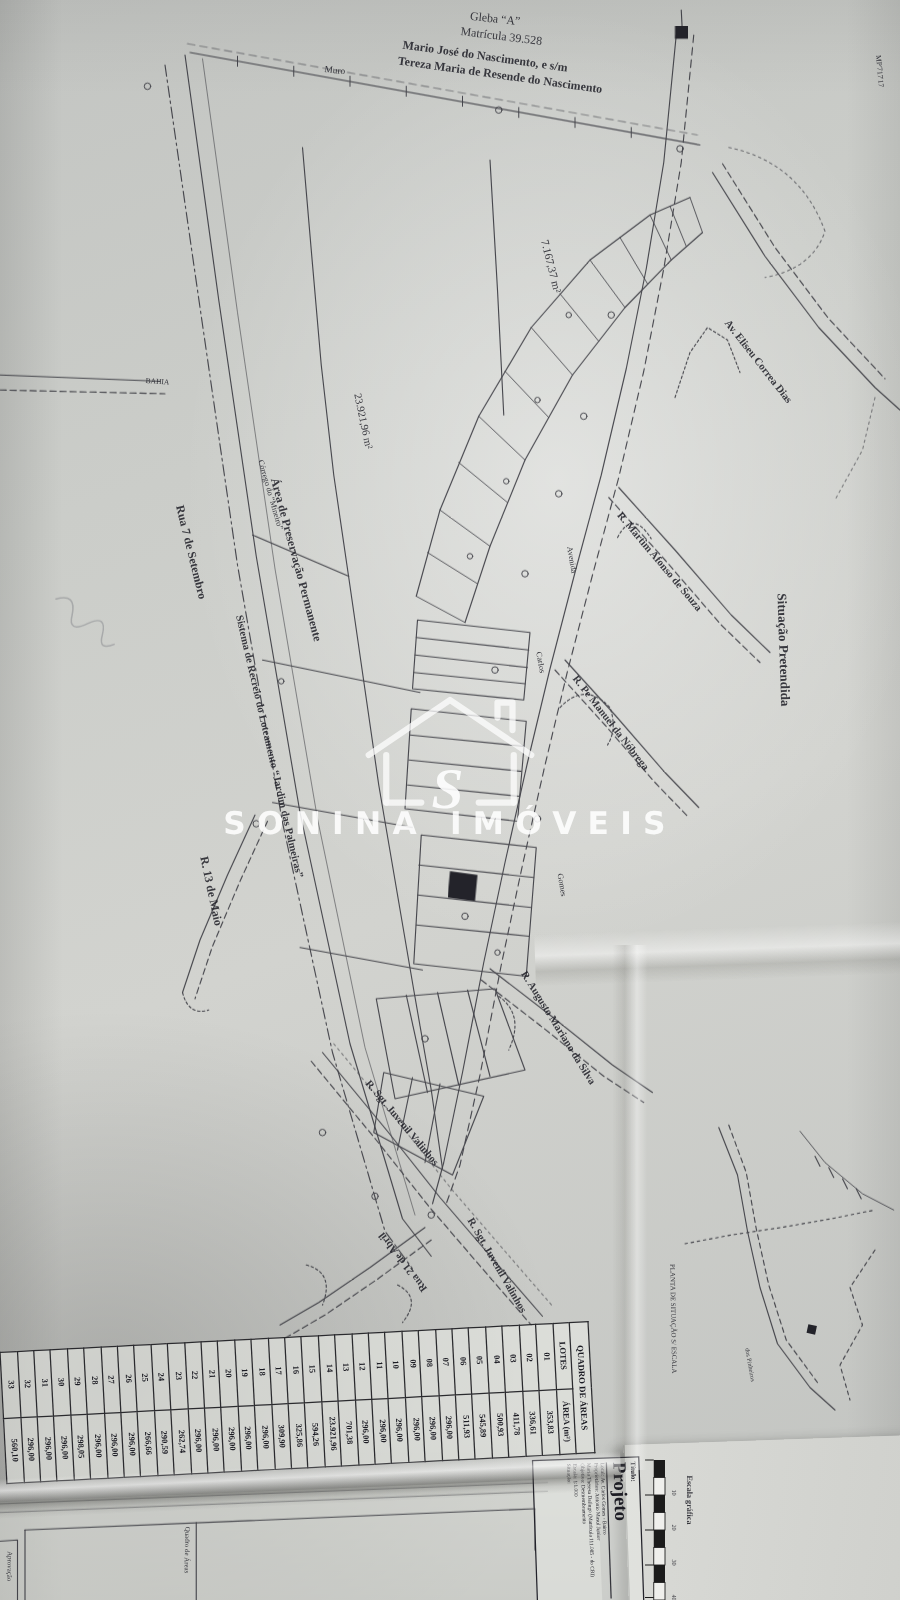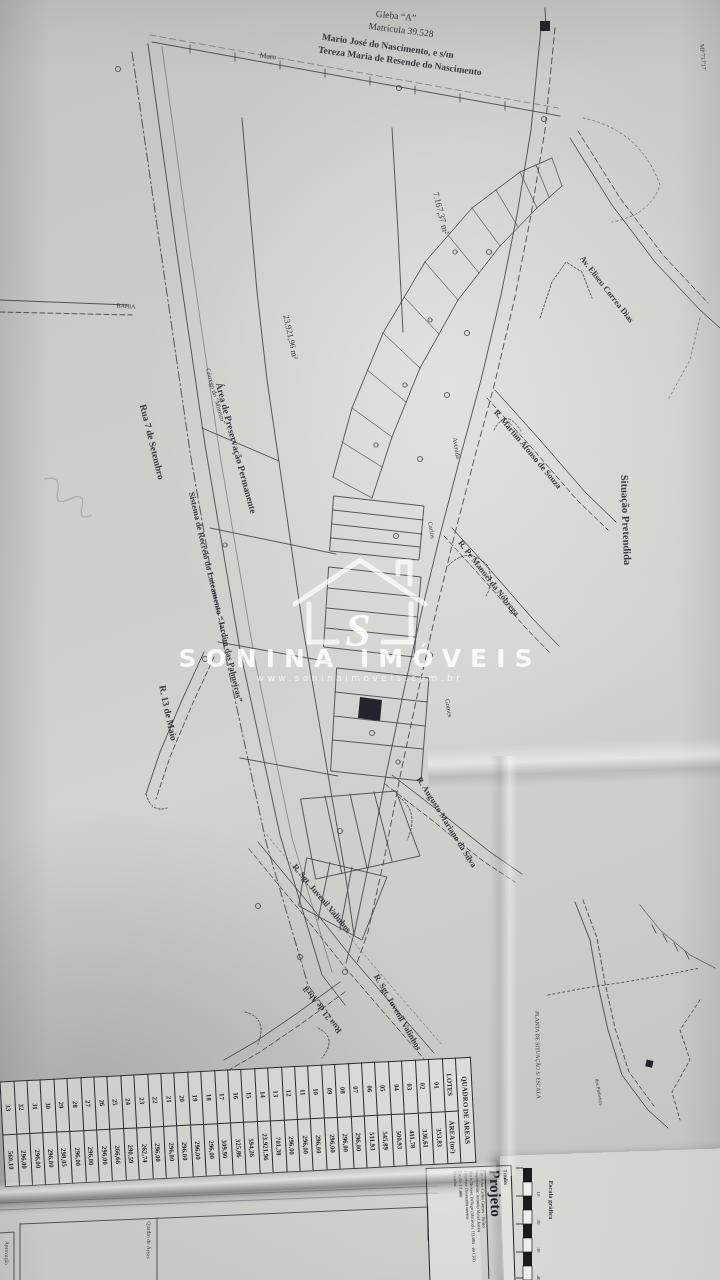--- a/index.html
+++ b/index.html
@@ -444,18 +444,17 @@
         <path d="M113,22 V10 h12 v22"></path>
         <path d="M24,52 V90"></path>
           <path d="M126,52 V90"></path>
         <path d="M24,90 H52"></path>
           <path d="M98,90 H126"></path>
       </g>
     </svg>
     <div id="wm-letter">S</div>
   </div>
   <div id="wm-brand">SONINA IMÓVEIS</div>
-  <div id="wm-url">www.soninaimoveis.com.br</div>
 </div>
 
 <div id="seam"></div>
 <div id="fold-h"></div>
 <div id="fold-v"></div>
 
 </body></html>

